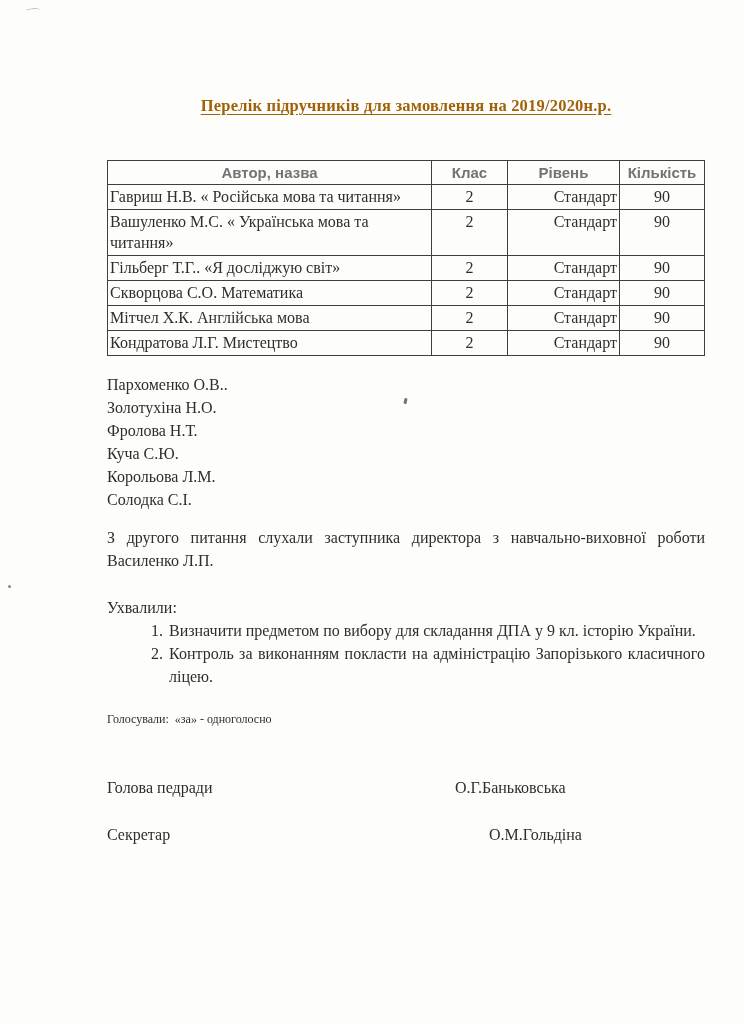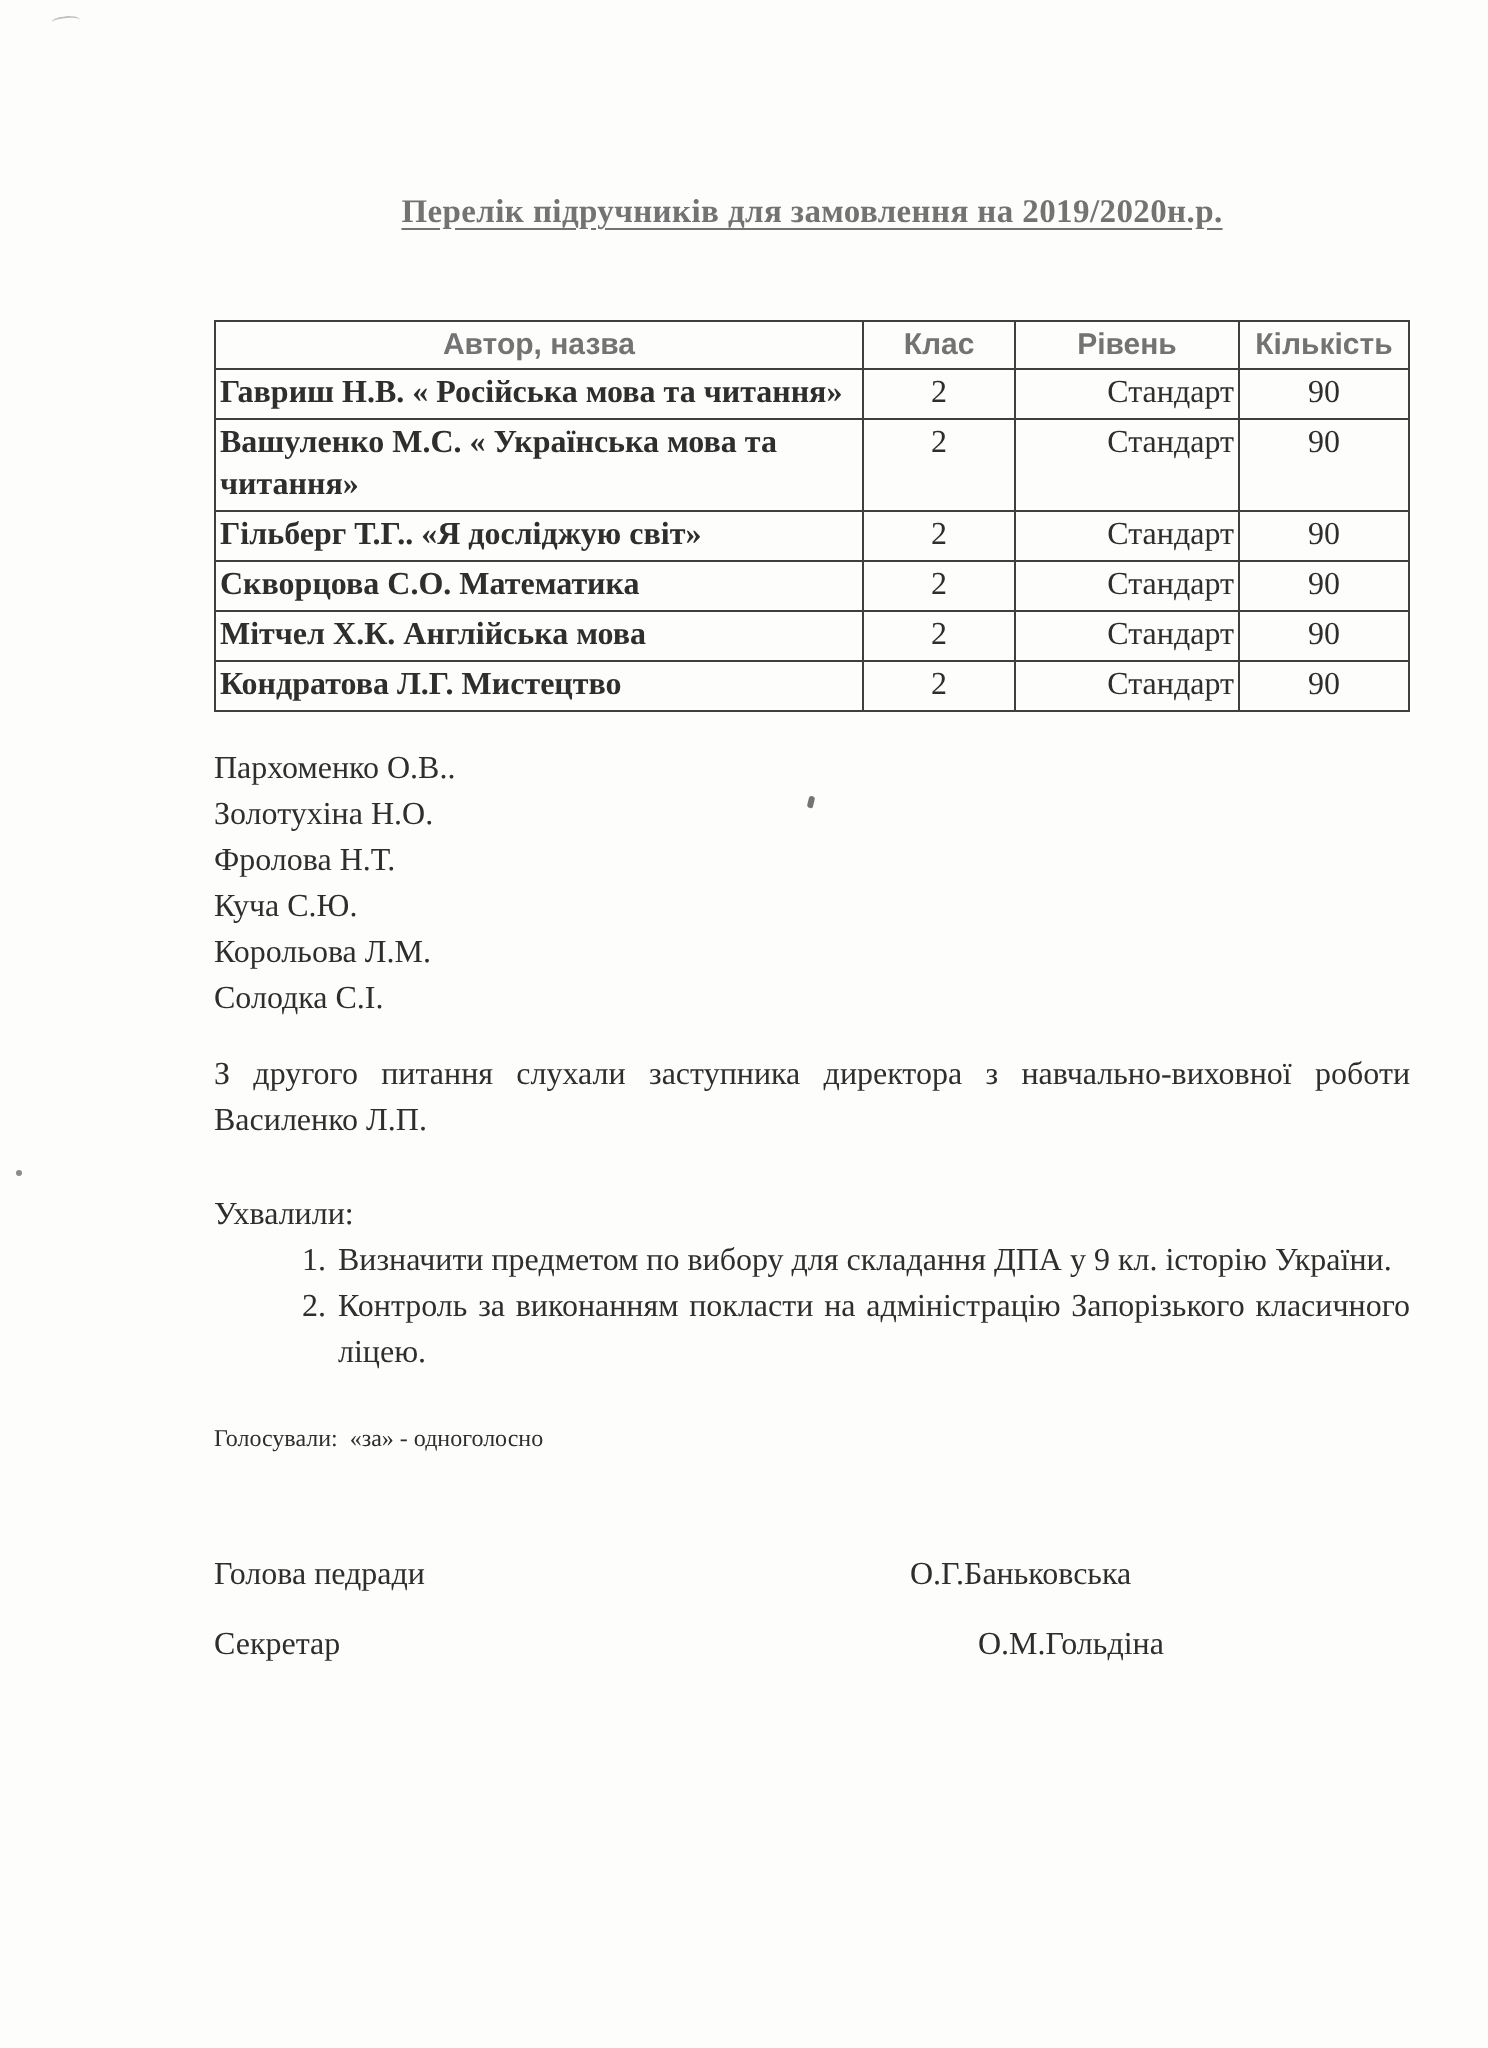--- a/index.html
+++ b/index.html
@@ -21,21 +21,21 @@
   }
 
   
   .doc-title {
     margin-top: 94px;
     text-align: center;
     font-size: 16.5px;
     font-weight: bold;
     line-height: 23px;
     letter-spacing: 0.2px;
-    color: #737373;
+    color: #a16207;
   }
   .doc-title span { text-decoration: underline; text-underline-offset: 3px; }
 
   
   table.books {
     margin-top: 43px;
     width: 597px;
     border-collapse: collapse;
     table-layout: fixed;
   }
@@ -52,21 +52,21 @@
   }
   table.books th {
     font-family: "Liberation Sans", sans-serif;
     font-weight: bold;
     font-size: 15px;
     text-align: center;
     color: #737373;
     padding: 1px 2px;
   }
   table.books td { padding: 1px 2px 2px 2px; }
-  td.cell-author { text-align: left; padding-left: 4px; font-weight: bold; }
+  td.cell-author { text-align: left; padding-left: 4px; }
   td.cell-grade  { text-align: center; }
   td.cell-level  { text-align: right; padding-left: 9px; }
   td.cell-qty    { text-align: center; }
 
   
   .attendees { margin-top: 17px; list-style: none; }
   .attendees li { font-size: 16px; line-height: 23px; }
 
   
   .para {
@@ -95,21 +95,21 @@
   .voting {
     margin-top: 20px;
     font-size: 12px;
     line-height: 23px;
     white-space: pre-wrap;
   }
 
   
   .sig-row { position: relative; font-size: 16px; line-height: 23px; height: 23px; }
   .sig-row.chair { margin-top: 45px; }
-  .sig-row.secretary { margin-top: 12px; }
+  .sig-row.secretary { margin-top: 24px; }
   .sig-role { position: absolute; left: 0; top: 0; text-align: right; }
   .sig-name { position: absolute; top: 0; }
   .sig-row.chair .sig-name { left: 348px; }
   .sig-row.secretary .sig-name { left: 382px; }
 
   
   .artifact { position: absolute; pointer-events: none; }
   .artifact-corner {
     left: 26px; top: 8px; width: 14px; height: 5px;
     border-top: 1.5px solid rgba(120,120,120,0.45);

